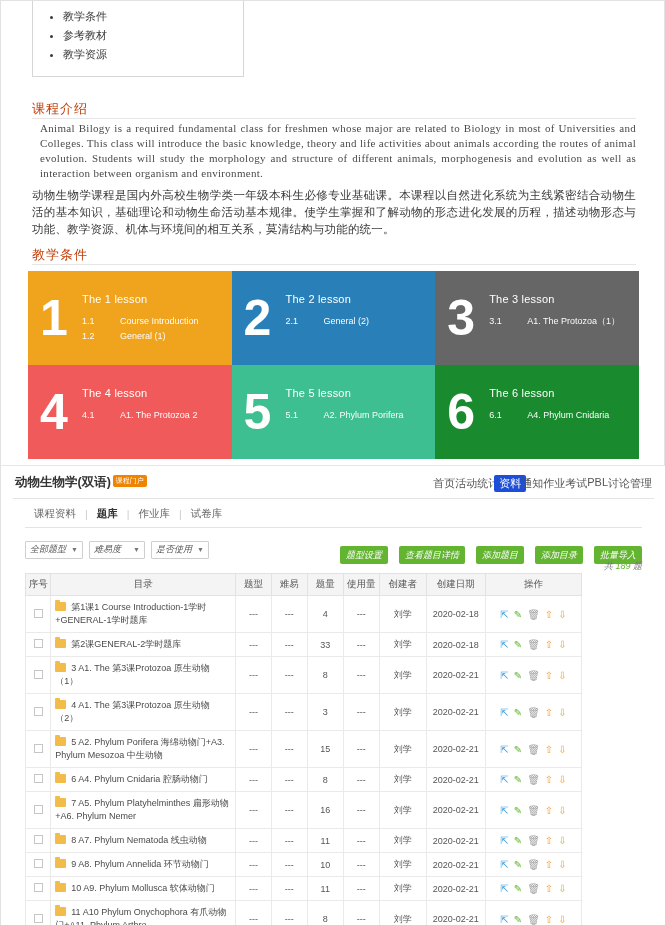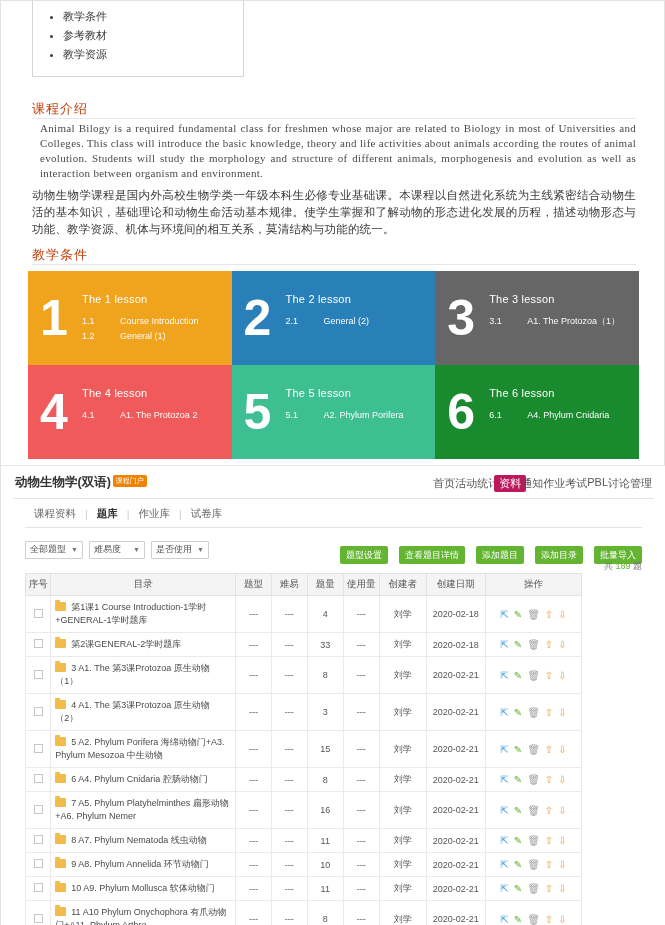--- a/index.html
+++ b/index.html
@@ -154,21 +154,21 @@
   }
   .app-nav {
     position: absolute;
     right: 14px; top: 10px;
     display: flex;
     font-size: 11px;
     color: #555;
   }
   .app-nav .item { cursor: pointer; }
   .app-nav .item.active {
-    background: #be185d;
+    background: #1d4ed8;
     color: #fff;
     padding: 1px 5px;
     margin: -1px -5px;
     border-radius: 2px;
   }
   .app-rule {
     height: 1px;
     background: #e4e4e4;
     margin: 2px 12px 0 12px;
   }
@@ -190,20 +190,21 @@
     margin: 0 24px;
   }
 
   
   .filterbar {
     display: flex;
     align-items: center;
     padding: 9px 0 0 24px;
     position: relative;
     height: 34px;
+    font-style: italic;
   }
   .sel {
     height: 18px;
     min-width: 56px;
     border: 1px solid #cfcfcf;
     background: #fff;
     font-size: 9px;
     color: #555;
     padding: 0 4px;
     margin-right: 6px;

